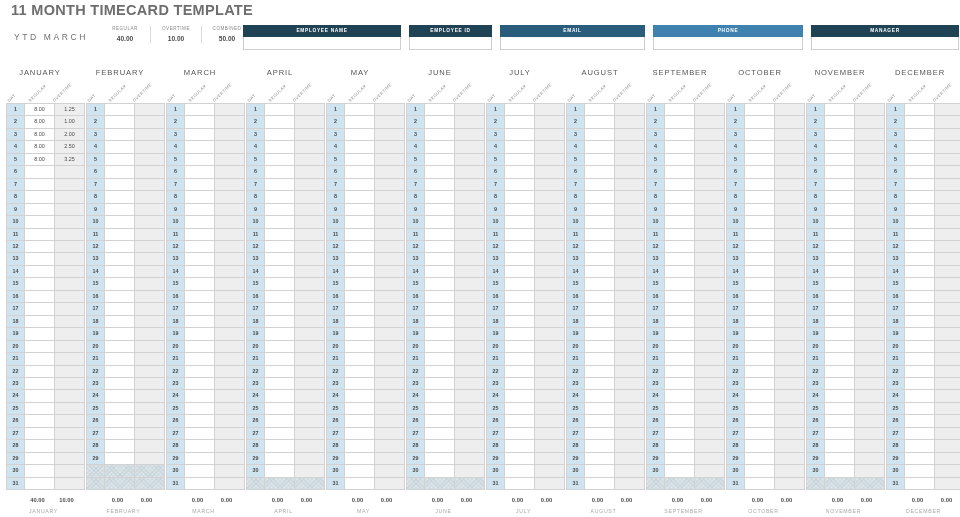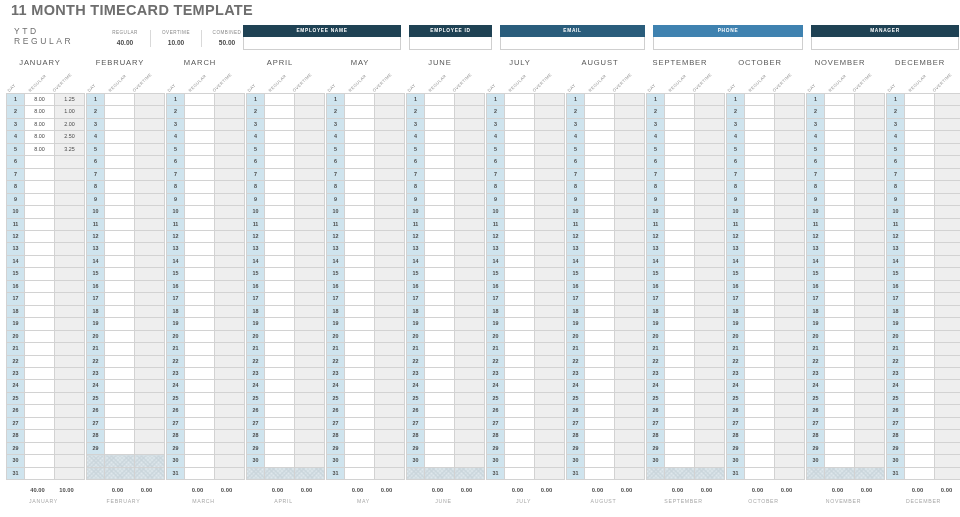--- a/index.html
+++ b/index.html
@@ -32,21 +32,21 @@
   .info-field{margin-right:8px;}
   .info-head{
     color:#ffffff;font-size:4.8px;font-weight:bold;letter-spacing:.7px;
     text-align:center;padding:3.4px 0 3.2px;
   }
   .info-input{
     height:12px;background:#ffffff;
     border:1px solid #cfcfcf;border-top:none;
   }
   
-  #months{position:absolute;left:0;top:58px;display:flex;}
+  #months{position:absolute;left:0;top:68px;display:flex;}
   .month{width:80px;}
   .month-title{
     text-align:center;font-size:7.6px;letter-spacing:.9px;
     color:#555555;height:13px;
   }
   .diag-row{height:22px;position:relative;}
   .diag{
     position:absolute;bottom:0;
     font-size:4.2px;letter-spacing:.4px;color:#909090;
     transform:rotate(-45deg);transform-origin:left bottom;
@@ -81,21 +81,21 @@
     margin-left:6px;width:75px;text-align:center;
     font-size:5.2px;letter-spacing:.7px;color:#a8a8a8;padding-top:5px;
   }
 </style>
 </head>
 <body>
 
 <div id="page-title">11 MONTH TIMECARD TEMPLATE</div>
 
 <div id="ytd-block">
-  <div id="ytd-label">YTD REGULAR</div>
+  <div id="ytd-label">YTD MARCH</div>
   <div class="ytd-cell">
     <div class="ytd-head">REGULAR</div>
     <div class="ytd-val">40.00</div>
   </div>
   <div class="ytd-cell">
     <div class="ytd-head">OVERTIME</div>
     <div class="ytd-val">10.00</div>
   </div>
   <div class="ytd-cell">
     <div class="ytd-head">COMBINED</div>

